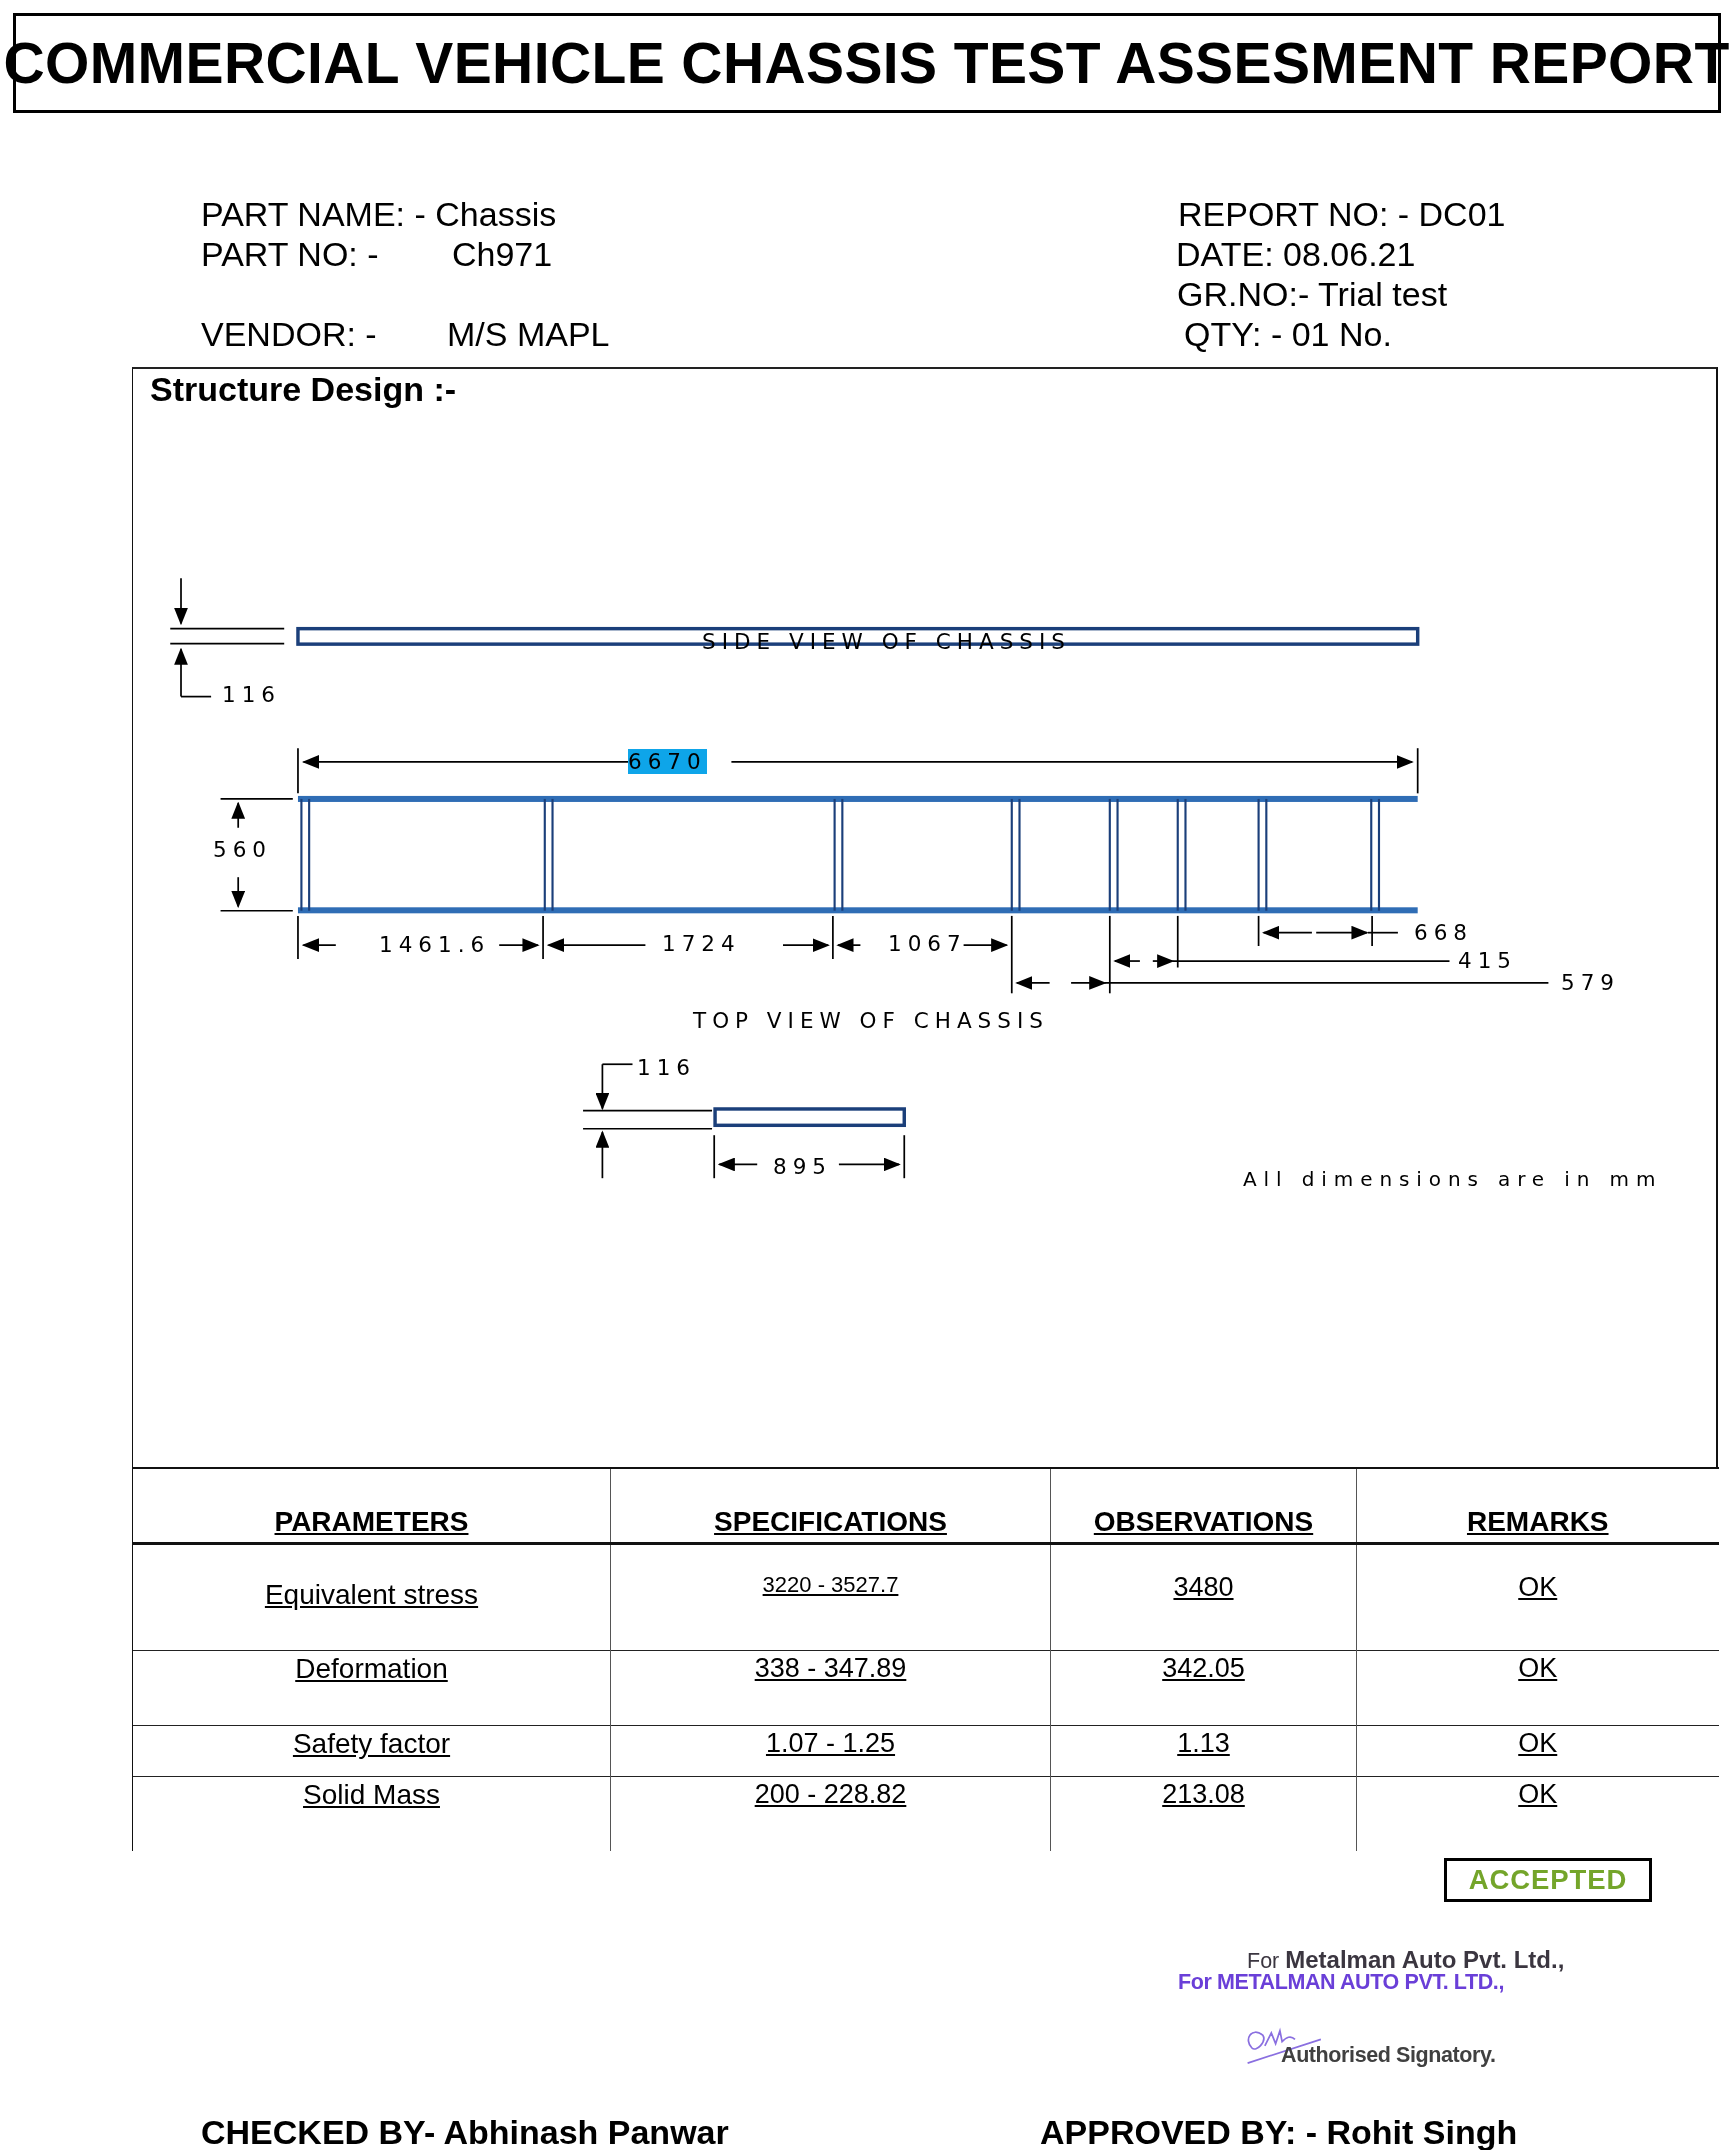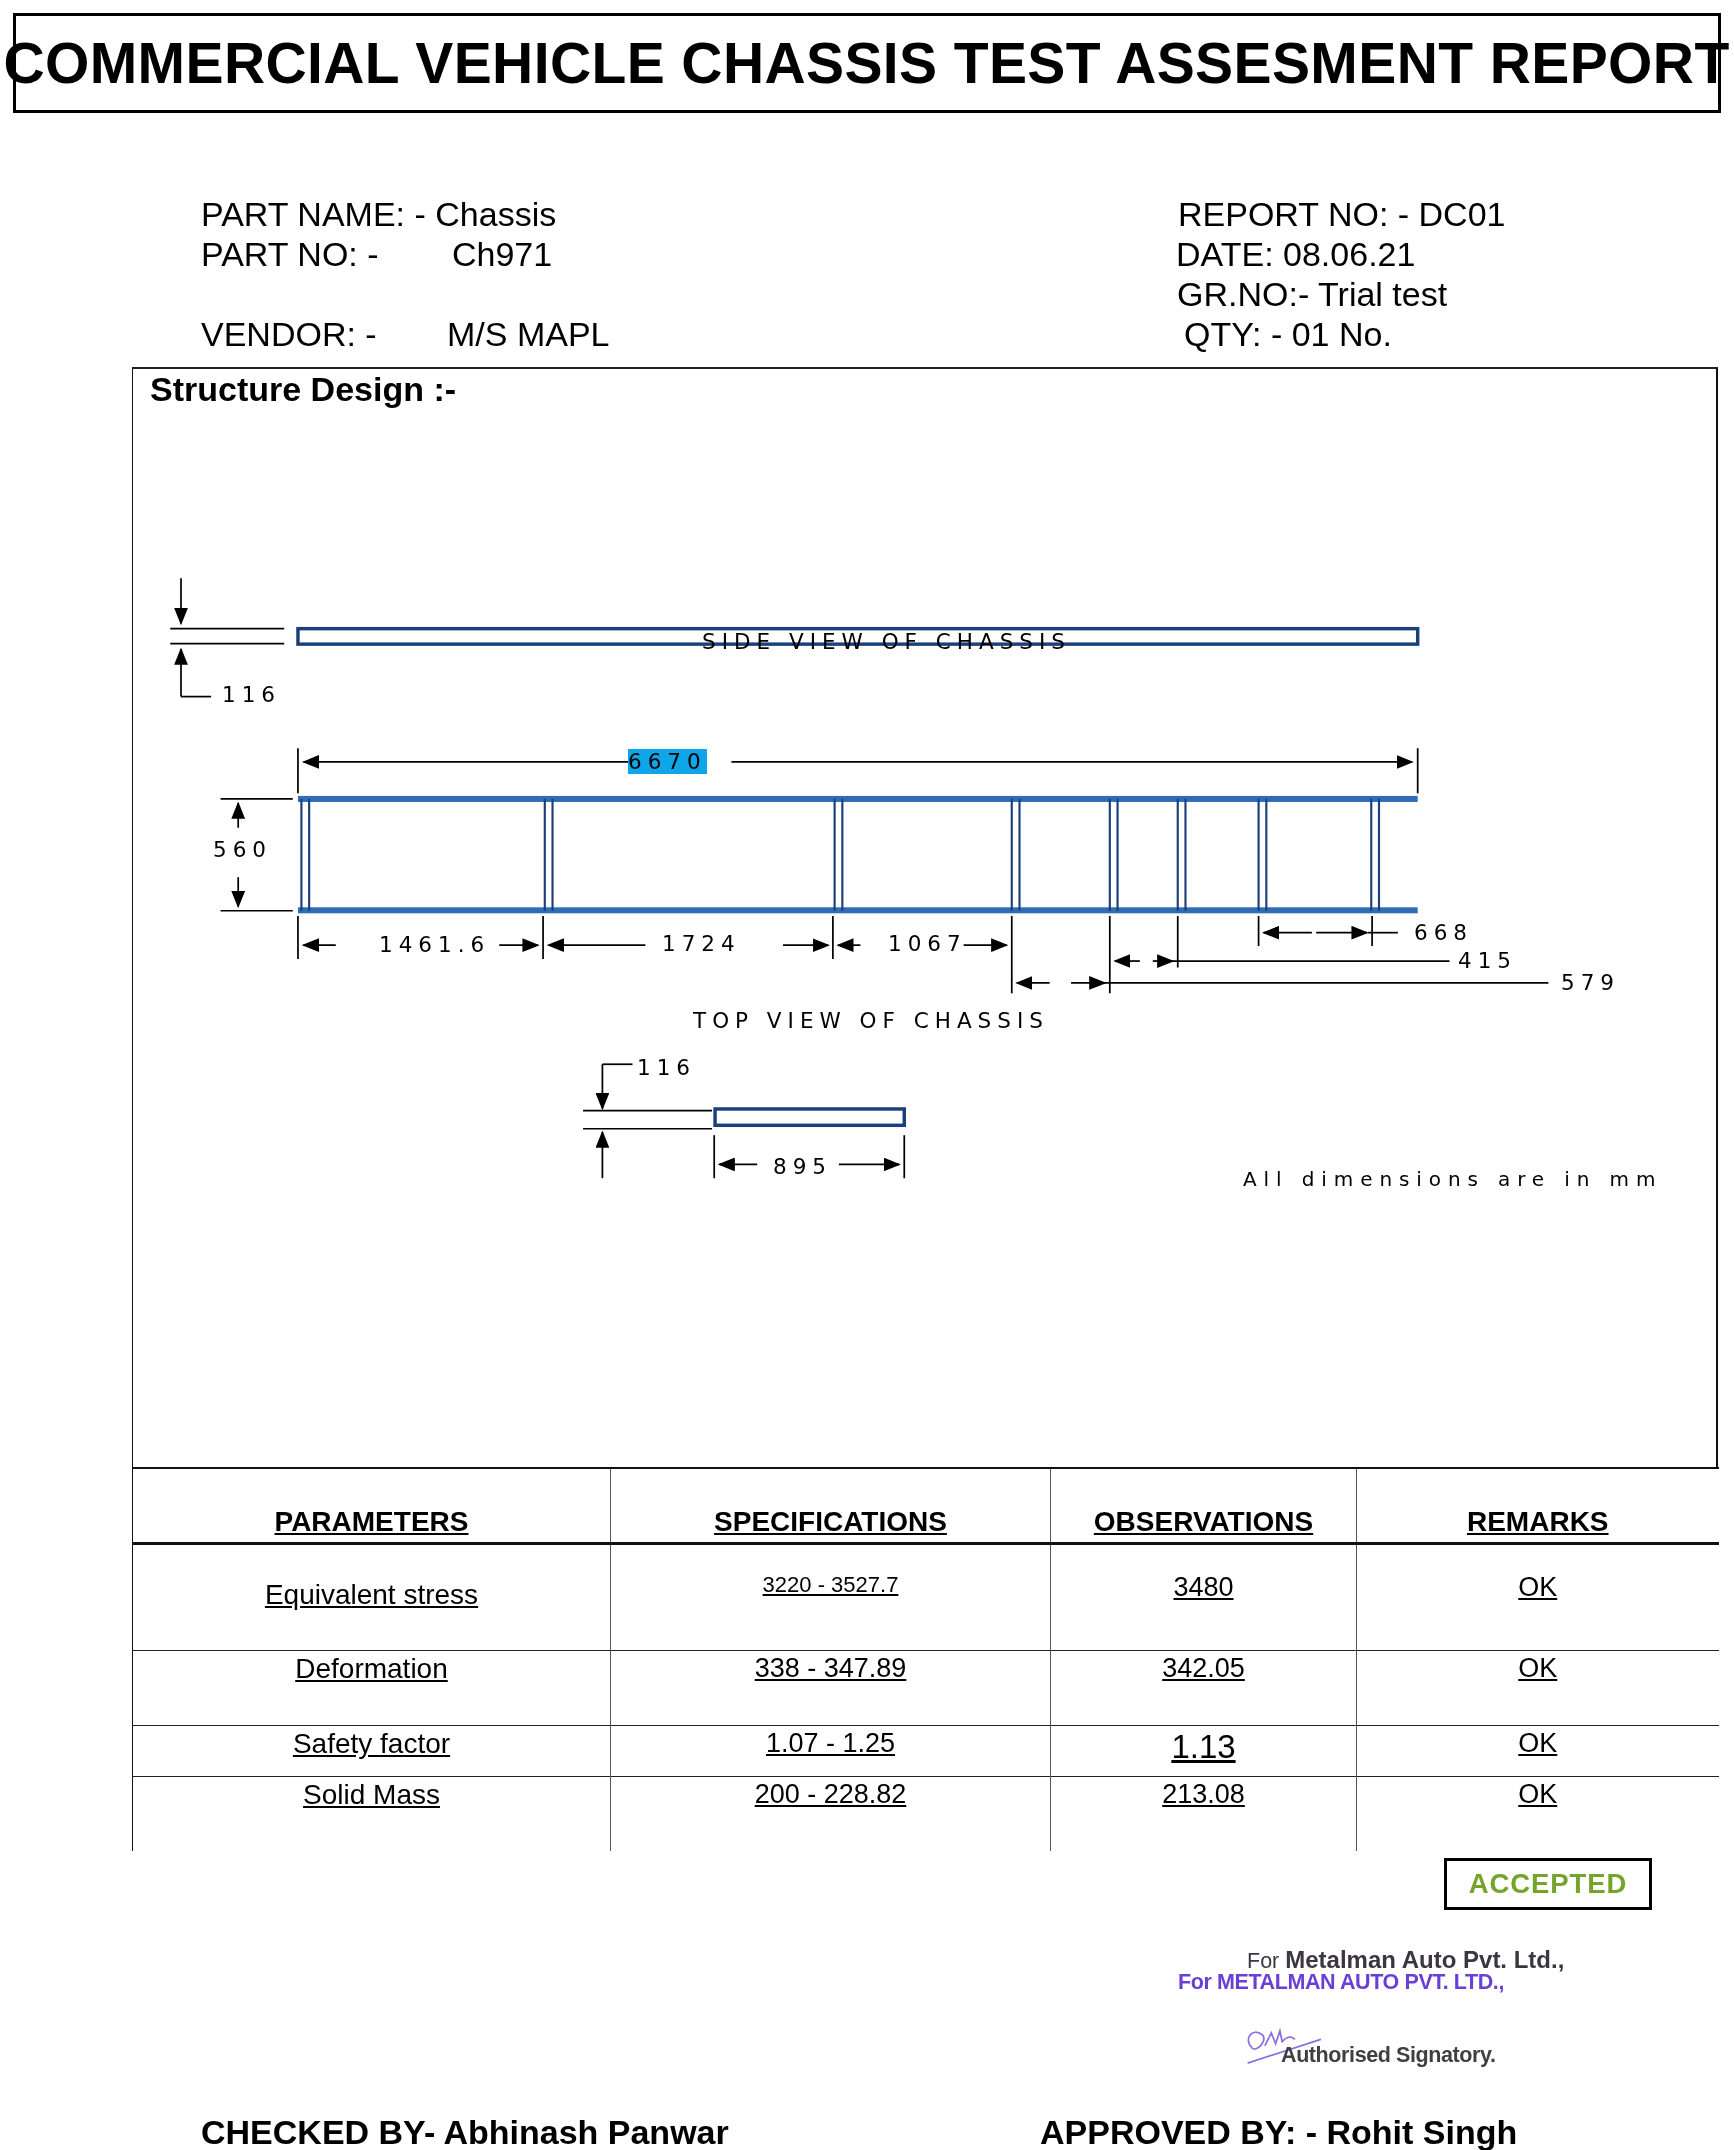--- a/index.html
+++ b/index.html
@@ -14,21 +14,21 @@
                 border-left:1.7px solid #111; border-right:2.6px solid #111; box-sizing:border-box; }
   .design-heading { left:150px; top:370px; font-weight:bold; font-size:34px; white-space:nowrap; }
   .cad { font-family:"DejaVu Sans", sans-serif; font-size:21.5px; letter-spacing:6px; white-space:nowrap; }
   .table-wrap { left:132px; top:1467px; width:1586px; }
   table.results { border-collapse:collapse; width:1586px; table-layout:fixed; }
   table.results td, table.results th { border-left:1.3px solid #555; text-align:center; vertical-align:top; padding:0;text-decoration:underline; }
   table.results tr > *:first-child { border-left:1.7px solid #111; }
   table.results th { font-size:28px; font-weight:bold; height:69px; vertical-align:bottom; padding-bottom:4.3px;
                      border-top:2.6px solid #111; border-bottom:3px solid #111; }
   table.results td { font-size:28px; }
-  .accepted { left:1444px; top:1858px; width:208px; height:52px; border:3.4px solid #000; box-sizing:border-box;
+  .accepted { left:1444px; top:1858px; width:208px; height:44px; border:3.4px solid #000; box-sizing:border-box;
               display:flex; align-items:center; justify-content:center; }
   .accepted span { color:#74a52a; font-weight:bold; font-size:27.5px; letter-spacing:0.9px; }
   .stamp1 { left:1247px; top:1946px; font-size:21.5px; color:#3b3640; white-space:nowrap; }
   .stamp1 b { font-size:24px; }
   .stamp2 { left:1178px; top:1970px; font-size:21.5px; color:#6a3fd8; font-weight:bold; white-space:nowrap; letter-spacing:-0.4px; }
   .stamp3 { left:1281px; top:2043px; font-size:21.5px; color:#404040; font-weight:bold; white-space:nowrap; letter-spacing:-0.4px; }
   .sig-footer { font-weight:bold; font-size:34px; white-space:nowrap; top:2113px; }
 </style>
 </head>
 <body>
@@ -182,21 +182,21 @@
       </tr>
       <tr style="height:75px; border-bottom:1.7px solid #222;">
         <td style="padding-top:1.7px;">Deformation</td>
         <td style="padding-top:1.7px; font-size:27px;">338 - 347.89</td>
         <td style="padding-top:1.7px; font-size:27px;">342.05</td>
         <td style="padding-top:1.7px; font-size:27px;">OK</td>
       </tr>
       <tr style="height:51px; border-bottom:1.7px solid #222;">
         <td style="padding-top:1.7px;">Safety factor</td>
         <td style="padding-top:1.7px; font-size:27px;">1.07 -  1.25</td>
-        <td style="padding-top:1.7px; font-size:33px;margin-top:29px;">1.13</td>
+        <td style="padding-top:1.7px; font-size:27px;margin-top:29px;">1.13</td>
         <td style="padding-top:1.7px; font-size:27px;">OK</td>
       </tr>
       <tr style="height:74px;">
         <td style="padding-top:1.7px;">Solid Mass</td>
         <td style="padding-top:1.7px; font-size:27px;">200 - 228.82</td>
         <td style="padding-top:1.7px; font-size:27px;">213.08</td>
         <td style="padding-top:1.7px; font-size:27px;">OK</td>
       </tr>
     </tbody>
   </table>

